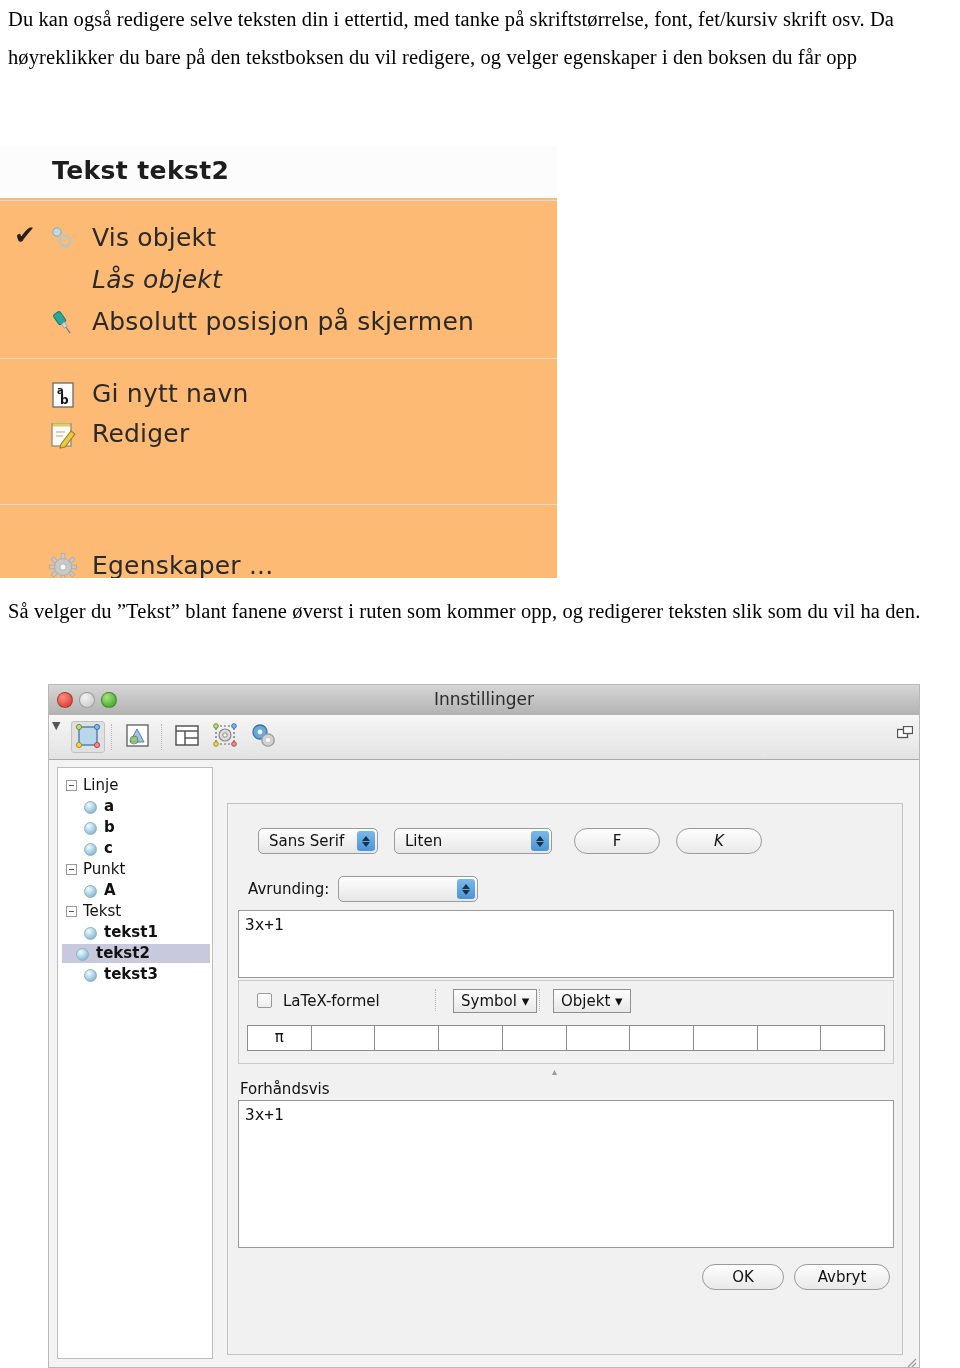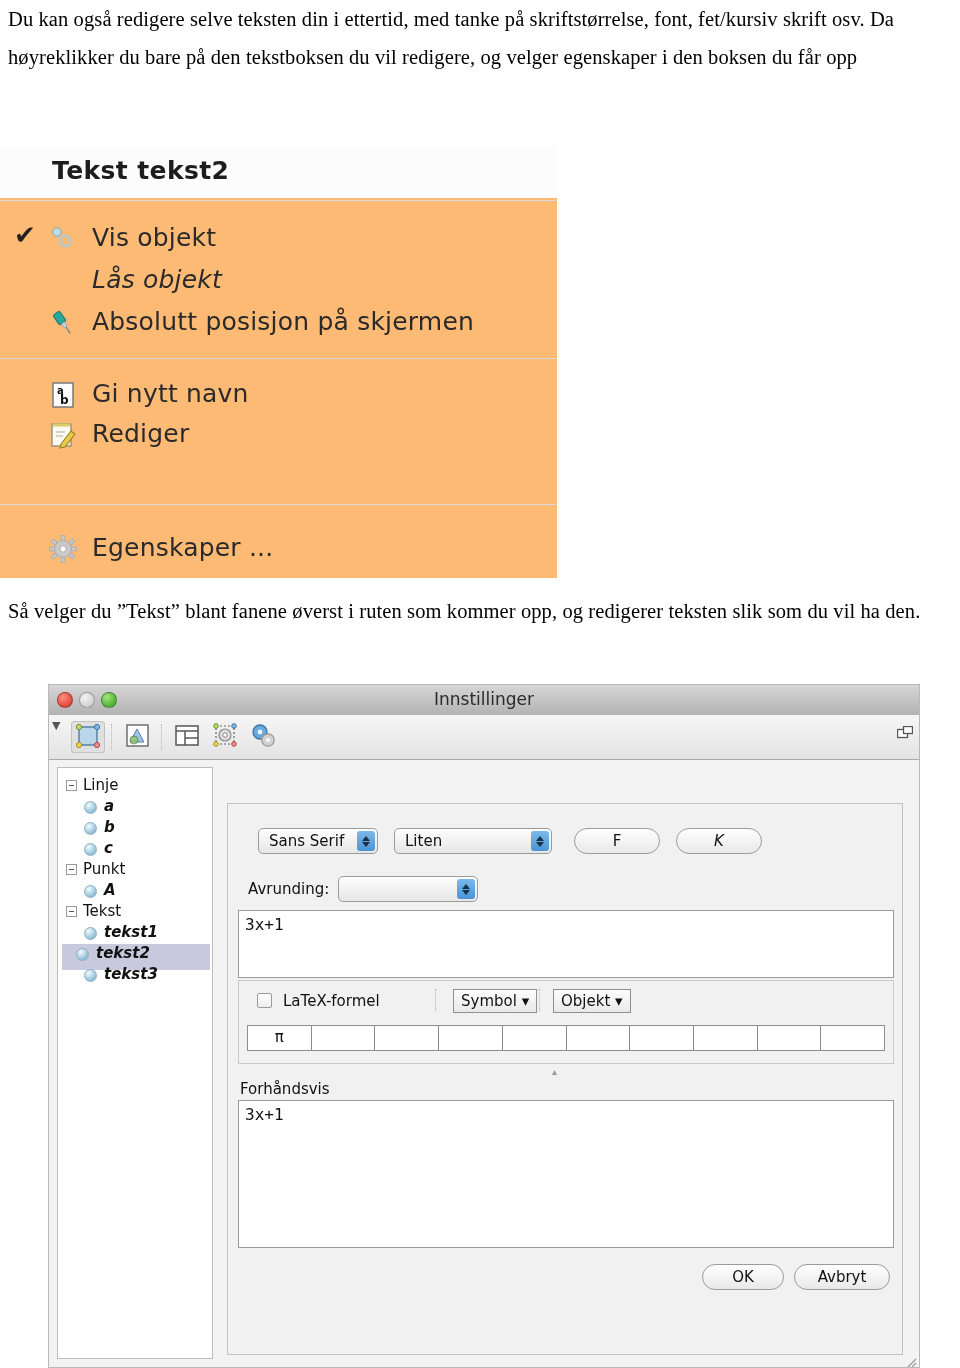--- a/index.html
+++ b/index.html
@@ -96,21 +96,21 @@
     position:absolute;left:0;top:4px;width:11px;height:11px;
     border:1px solid #9a9a9a;background:#fff;box-sizing:border-box;
   }
   .tnode .tw:after{
     content:"";position:absolute;left:2px;top:4px;width:5px;height:1px;background:#555;
   }
   .tnode .tlabel{
     position:absolute;left:17px;top:0;font-size:15px;color:#111;
     font-family:"DejaVu Sans", sans-serif;
   }
-  .tleaf{position:absolute;height:26px;white-space:nowrap;font-style:italic;}
+  .tleaf{position:absolute;height:19px;white-space:nowrap;}
   .tleaf .bead{
     position:absolute;left:18px;top:4px;width:13px;height:13px;border-radius:50%;
     background:radial-gradient(circle at 34% 28%,#f3fbff,#9ec8dd 60%,#6fa5bf);
     border:1px solid #8bb2c6;box-sizing:border-box;
   }
   .tleaf .tlabel{
     position:absolute;left:38px;top:0;font-size:15px;color:#111;font-weight:bold;
     font-family:"DejaVu Sans", sans-serif;
   }
   .tleaf.selected{background:#c9c9dd;left:4px;width:148px;}
@@ -257,21 +257,21 @@
         <path d="M8 12 h9 M8 16 h7" stroke="#aaa" stroke-width="1.2"></path>
         <path d="M13 24 L23 11 L27 14 L17 27 L12 28 Z" fill="#e8c94a" stroke="#9c8320" stroke-width="1.1"></path>
       </svg>
     </span>
     <span class="ctx-label" style="left:92px;">Rediger</span>
   </div>
 
 
   <div class="ctx-sep" style="top:358px;"></div>
 
-  <div class="ctx-item" style="top:382px;">
+  <div class="ctx-item" style="top:400px;">
     <span class="ctx-ico">
       <svg width="30" height="30" viewBox="0 0 30 30">
         <g fill="#c9c9c9" stroke="#b0b0b0" stroke-width="1">
           <circle cx="15" cy="15" r="8.4"></circle>
           <rect x="13.2" y="1.5" width="3.6" height="5"></rect>
           <rect x="13.2" y="23.5" width="3.6" height="5"></rect>
           <rect x="1.5" y="13.2" width="5" height="3.6"></rect>
           <rect x="23.5" y="13.2" width="5" height="3.6"></rect>
           <rect x="4.4" y="5.4" width="3.6" height="5" transform="rotate(-45 6.2 7.9)"></rect>
           <rect x="22" y="19.5" width="3.6" height="5" transform="rotate(-45 23.8 22)"></rect>

